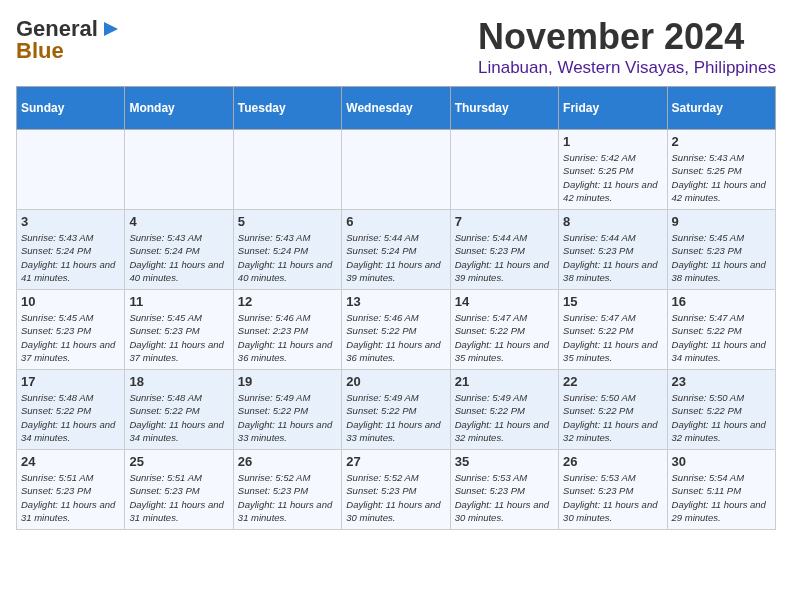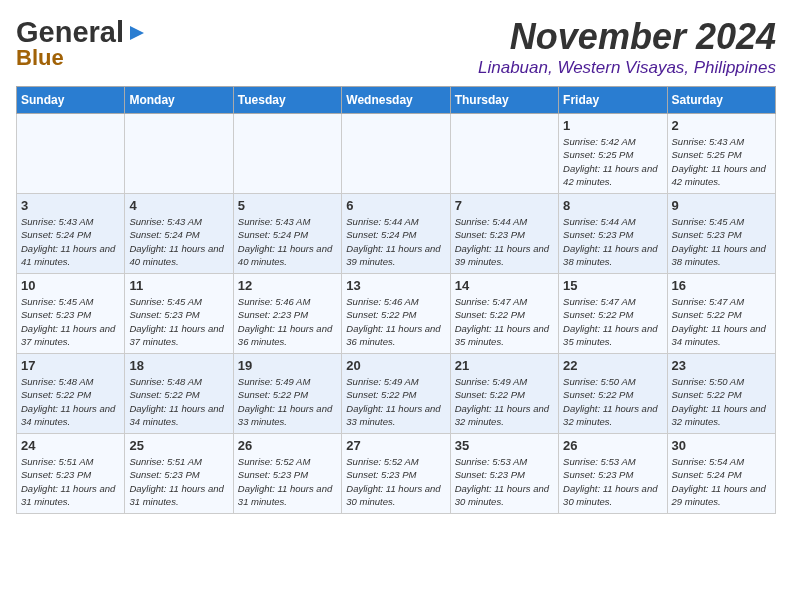--- a/index.html
+++ b/index.html
@@ -15,43 +15,41 @@
       justify-content: space-between;
       align-items: flex-start;
       margin-bottom: 8px;
     }
     .logo {
       display: flex;
       flex-direction: column;
       align-items: flex-start;
     }
     .title-area {
-      text-align: right;
-      font-style: italic;
     }
     .month-title {
       font-size: 36px;
       font-weight: bold;
       color: #333;
     }
     .location-title {
       font-size: 17px;
       color: #4c1d95;
     }
     table {
       width: 100%;
       border-collapse: collapse;
       table-layout: fixed;
     }
     thead tr th {
       background-color: #2a7dd1;
       color: #fff;
       font-size: 12px;
       font-weight: bold;
-      padding: 6px 4px;
+      padding: 14px 4px;
       text-align: left;
       border: 1px solid #aaa;
     }
     tbody tr td {
       vertical-align: top;
       font-size: 10px;
       color: #333;
       padding: 4px;
       border: 1px solid #ccc;
       height: 80px;
@@ -74,21 +72,21 @@
       color: #333;
       font-style: italic;
     }
   </style>
 </head>
 <body>
 
 <div class="header-area">
   <div class="logo">
     <div style="display:flex;align-items:center;">
-      <span style="font-size:29px;font-weight:bold;color:#333;">General</span>
+      <span style="font-size:22px;font-weight:bold;color:#333;">General</span>
       <svg width="22" height="22" viewBox="0 0 22 22" style="margin-left:2px;">
         <polygon points="4,4 18,11 4,18" fill="#2a7dd1"></polygon>
       </svg>
     </div>
     <span style="font-size:22px;font-weight:bold;color:#a16207;margin-top:-4px;">Blue</span>
   </div>
   <div class="title-area">
     <div class="month-title">November 2024</div>
     <div class="location-title">Linabuan, Western Visayas, Philippines</div>
   </div>
@@ -291,18 +289,18 @@
         </td>
         <td>
           <span class="day-num">26</span>
           <div class="day-info">Sunrise: 5:53 AM
 Sunset: 5:23 PM
 Daylight: 11 hours and 30 minutes.</div>
         </td>
         <td>
           <span class="day-num">30</span>
           <div class="day-info">Sunrise: 5:54 AM
-Sunset: 5:24 PM
+Sunset: 5:11 PM
 Daylight: 11 hours and 29 minutes.</div>
         </td>
       </tr>
     </tbody>
 </table>
 
 </body></html>

